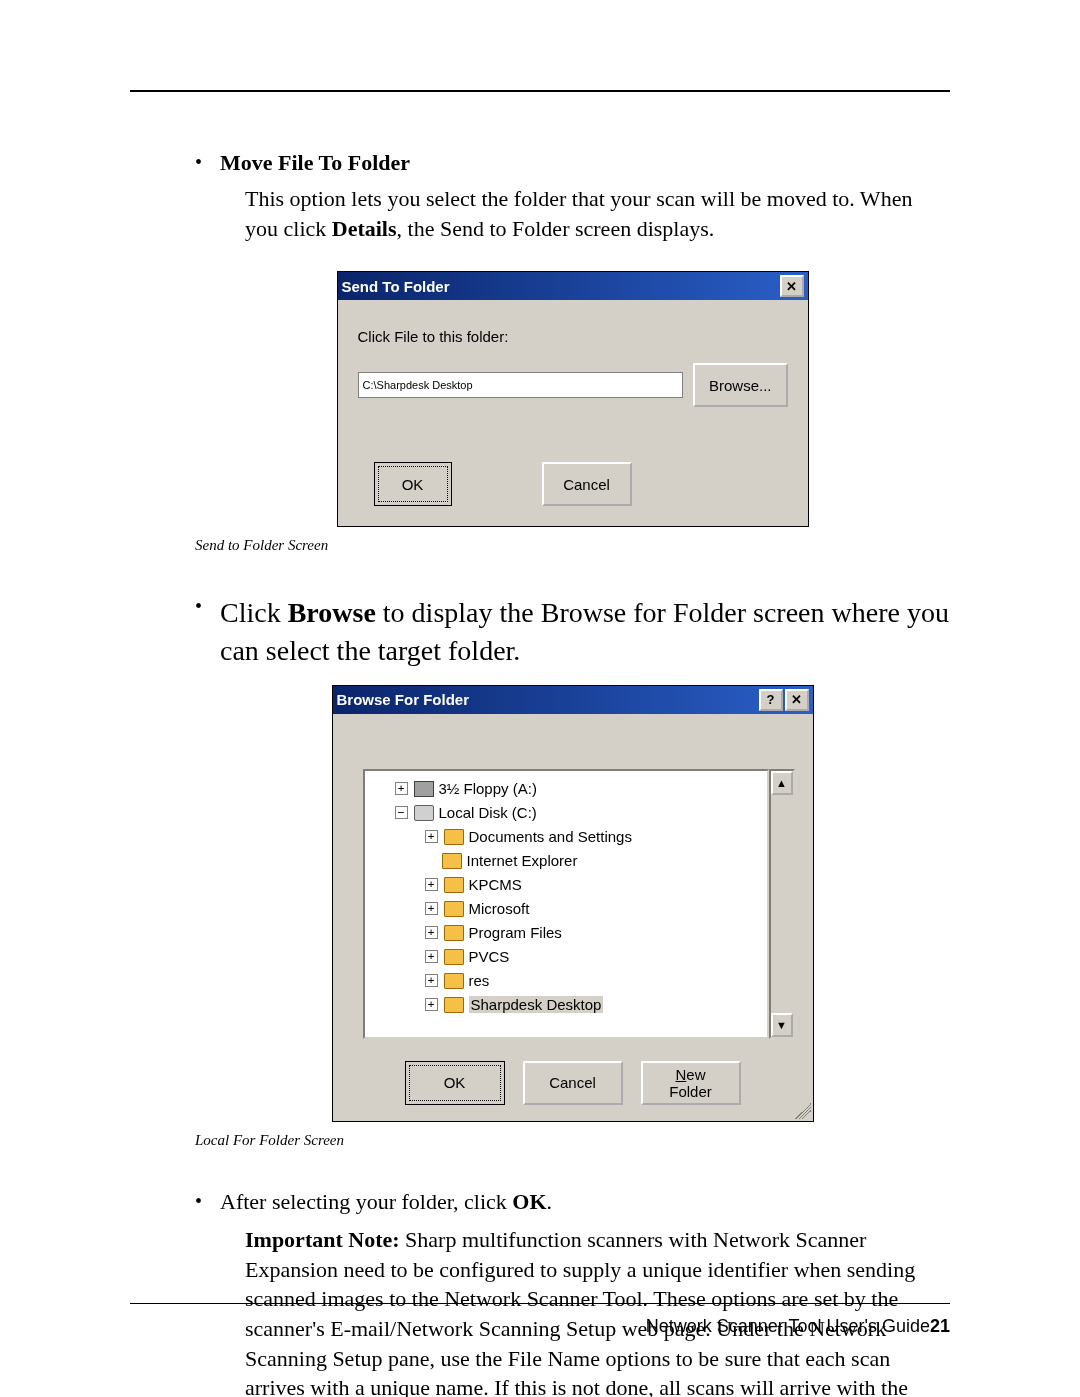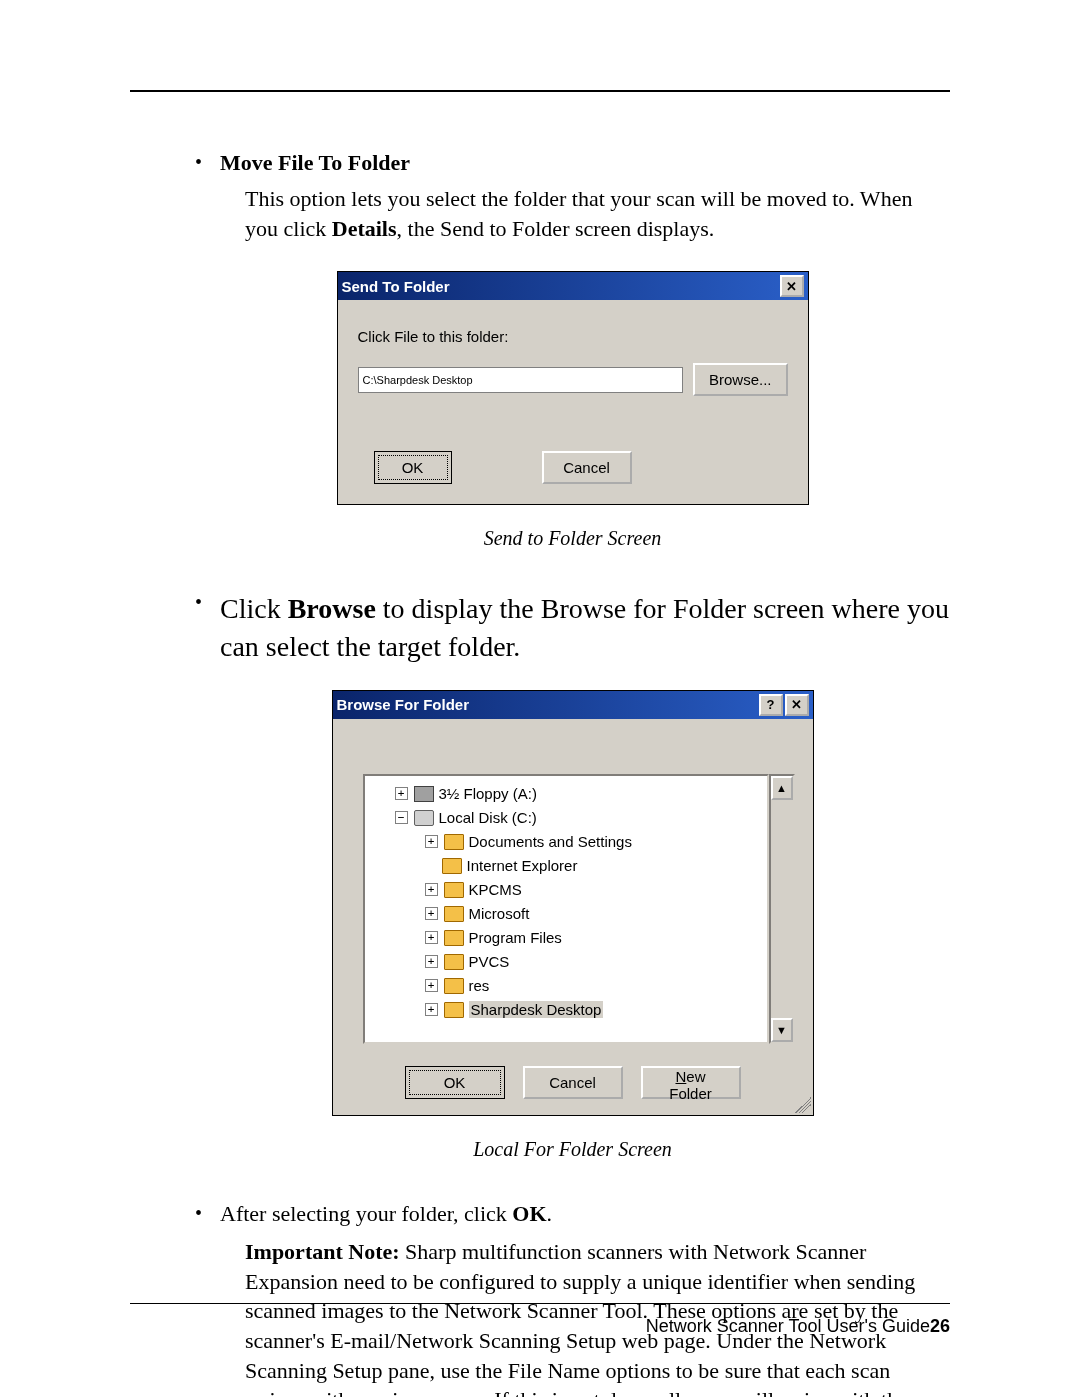--- a/index.html
+++ b/index.html
@@ -13,42 +13,42 @@
     position:absolute;left:130px;right:130px;top:90px;
     border-top:2px solid #000;
   }
   .content{
     position:absolute;left:195px;right:130px;top:150px;
   }
   .bullet-row{display:flex;gap:18px;margin-bottom:8px;}
   .bullet-dot{font-size:20px;line-height:24px;}
   .heading{font-weight:bold;font-size:22px;}
   .body-text{font-size:22px;line-height:1.35;margin-left:50px;margin-bottom:28px;}
-  .caption{font-style:italic;font-size:20px;text-align:center;margin-top:22px;margin-bottom:40px;}
+  .caption{font-style:italic;font-size:15px;text-align:left;margin-top:10px;margin-bottom:40px;}
   .note-block{font-size:22px;line-height:1.35;margin-left:50px;margin-top:10px;}
 
   
   .dlg1{
     width:470px;margin:0 auto 10px auto;
     border:1px solid #000;background:#d4d0c8;
     font-family:Tahoma,Arial,sans-serif;font-size:15px;color:#000;
   }
   .dlg1-title{
     background:linear-gradient(90deg,#0a246a 0%,#2a5fc8 100%);
     color:#fff;font-weight:bold;padding:3px 4px;
     display:flex;justify-content:space-between;align-items:center;
   }
   .dlg1-body{padding:28px 20px 20px 20px;}
   .dlg1-row1{display:flex;gap:10px;margin-top:18px;align-items:center;}
   .dlg1 input[type=text]{
     flex:1;height:24px;border:1px solid #808080;background:#fff;
     padding:0 4px;font-family:Tahoma,Arial;font-size:11px;
   }
   .win-btn{
-    background:#d4d0c8;border:2px outset #fff;height:33px;
+    background:#d4d0c8;border:2px outset #fff;height:44px;
     font-family:Tahoma,Arial;font-size:15px;padding:0 14px;cursor:default;
   }
   .win-btn.default{border:1px solid #000;outline:1px dotted #000;outline-offset:-5px;}
   .dlg1-row2{display:flex;gap:90px;margin-top:55px;padding-left:16px;}
   .close-box{
     width:20px;height:18px;background:#d4d0c8;border:2px outset #fff;
     display:flex;align-items:center;justify-content:center;
     font-family:Arial;font-weight:bold;font-size:13px;color:#000;
   }
 
@@ -146,21 +146,21 @@
   </div>
   <div class="caption">Send to Folder Screen</div>
 
   <div class="bullet-row" style="margin-top:40px">
     <span class="bullet-dot">•</span>
     <span style="font-size:28px;line-height:1.35">
       <span>Click </span><b>Browse</b><span> to display the Browse for Folder screen where you can select the target folder.</span>
     </span>
   </div>
 
-  <div class="dlg2" style="margin-top:24px">
+  <div class="dlg2" style="margin-top:15px">
     <div class="dlg2-title">
       <span>Browse For Folder</span>
       <span class="rbtns">
         <span class="close-box">?</span>
         <span class="close-box">✕</span>
       </span>
     </div>
 
     <div class="dlg2-tree-wrap">
       <div class="dlg2-tree">
@@ -238,14 +238,14 @@
   </div>
 
   <div class="note-block">
     <b>Important Note:</b><span> Sharp multifunction scanners with Network Scanner Expansion need to be configured to supply a unique identifier when sending scanned images to the Network Scanner Tool.  These options are set by the scanner's E-mail/Network Scanning Setup web page.  Under the Network Scanning Setup pane, use the File Name options to be sure that each scan arrives with a unique name.  If this is not done, all scans will arrive with the same name, each new one over-writing the one that arrived before.  The web page can be accessed</span>
   </div>
 
 </div>
 
 <div class="footer">
   <span>Network Scanner Tool User's Guide</span>
-  <b>26</b>
+  <b>21</b>
 </div>
 
 </body></html>

